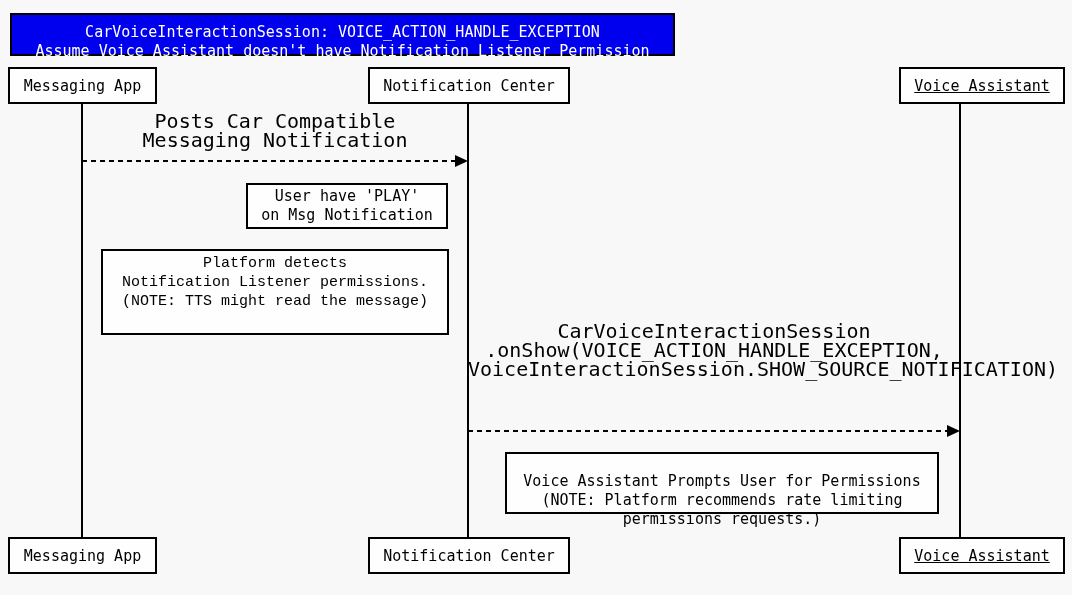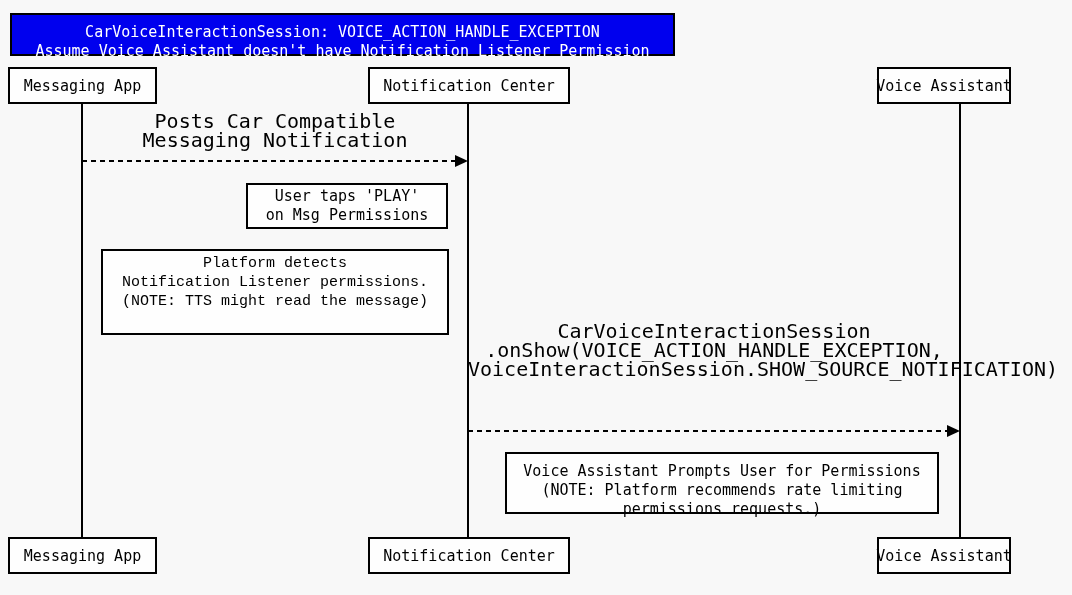--- a/index.html
+++ b/index.html
@@ -39,21 +39,21 @@
     background: #fefefe;
     border: 2px solid #000000;
     display: flex;
     align-items: center;
     justify-content: center;
     font-size: 15px;
     white-space: nowrap;
   }
   .a-ma { left: 8px;   width: 149px; }
   .a-nc { left: 368px; width: 202px; }
-  .a-va { left: 877px; width: 134px; }
+  .a-va { left: 899px; width: 166px; text-decoration: underline; }
   .a-top { top: 67px; }
   .a-bot { top: 537px; }
 
   
   .lifeline {
     position: absolute;
     top: 104px;
     width: 2px;
     height: 433px;
     background: #000000;
@@ -94,21 +94,21 @@
   .note {
     position: absolute;
     background: #fefefe;
     border: 2px solid #000000;
     text-align: center;
     font-size: 15px;
     line-height: 19px;
   }
   .note1 { left: 246px; top: 183px; width: 202px; height: 46px; padding-top: 2px; }
   .note2 { left: 101px; top: 249px; width: 348px; height: 86px; padding-top: 3px; font-family: Liberation Mono, monospace; }
-  .note3 { left: 505px; top: 452px; width: 434px; height: 62px; padding-top: 8px; }
+  .note3 { left: 505px; top: 452px; width: 434px; height: 62px; padding-top: 18px; }
 </style>
 </head>
 <body>
 
 <div class="canvas">
 
   <div class="title-box">
     <div class="line-txt">CarVoiceInteractionSession: VOICE_ACTION_HANDLE_EXCEPTION</div>
     <div class="line-txt">Assume Voice Assistant doesn't have Notification Listener Permission</div>
   </div>
@@ -122,22 +122,22 @@
   <div class="lifeline ll-va"></div>
 
   <div class="msg-label msg1-label">
     <div class="line-txt">Posts Car Compatible</div>
     <div class="line-txt">Messaging Notification</div>
   </div>
   <div class="arrow-line arrow1-line"></div>
   <div class="arrow-head arrow1-head"></div>
 
   <div class="note note1">
-    <div class="line-txt">User taps 'PLAY'</div>
-    <div class="line-txt">on Msg Permissions</div>
+    <div class="line-txt">User have 'PLAY'</div>
+    <div class="line-txt">on Msg Notification</div>
   </div>
 
   <div class="note note2">
     <div class="line-txt">Platform detects</div>
     <div class="line-txt">Notification Listener permissions.</div>
     <div class="line-txt">(NOTE: TTS might read the message)</div>
   </div>
 
   <div class="msg-label msg2-label">
     <div class="line-txt">CarVoiceInteractionSession</div>

